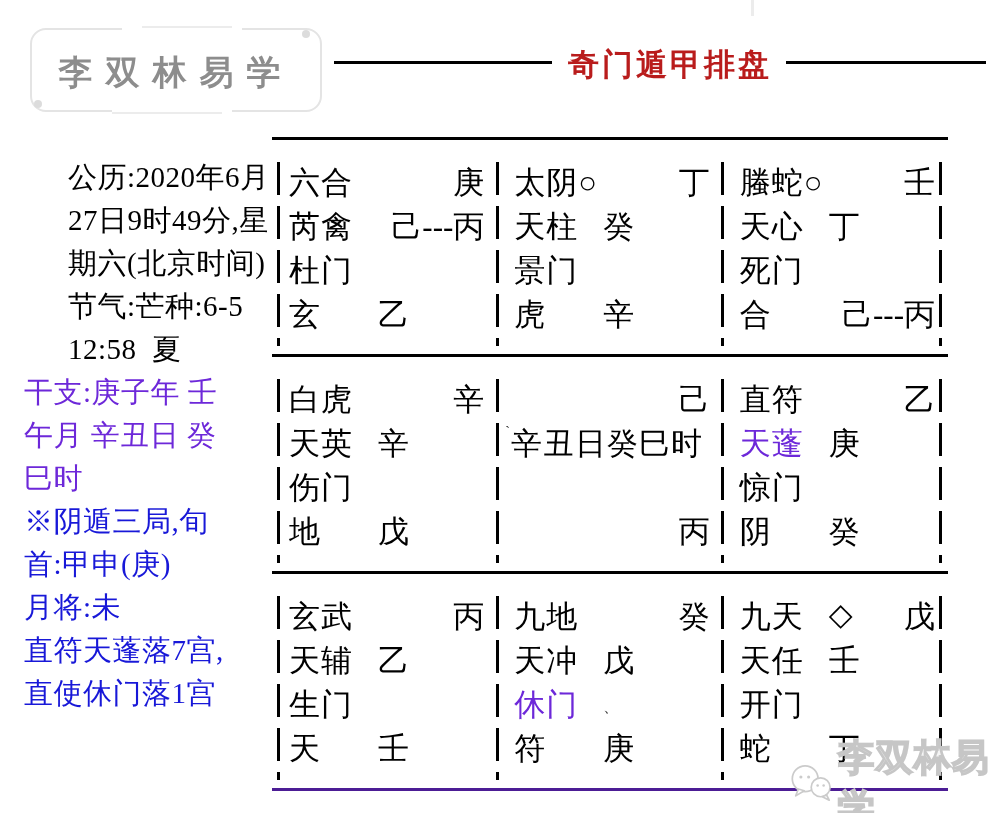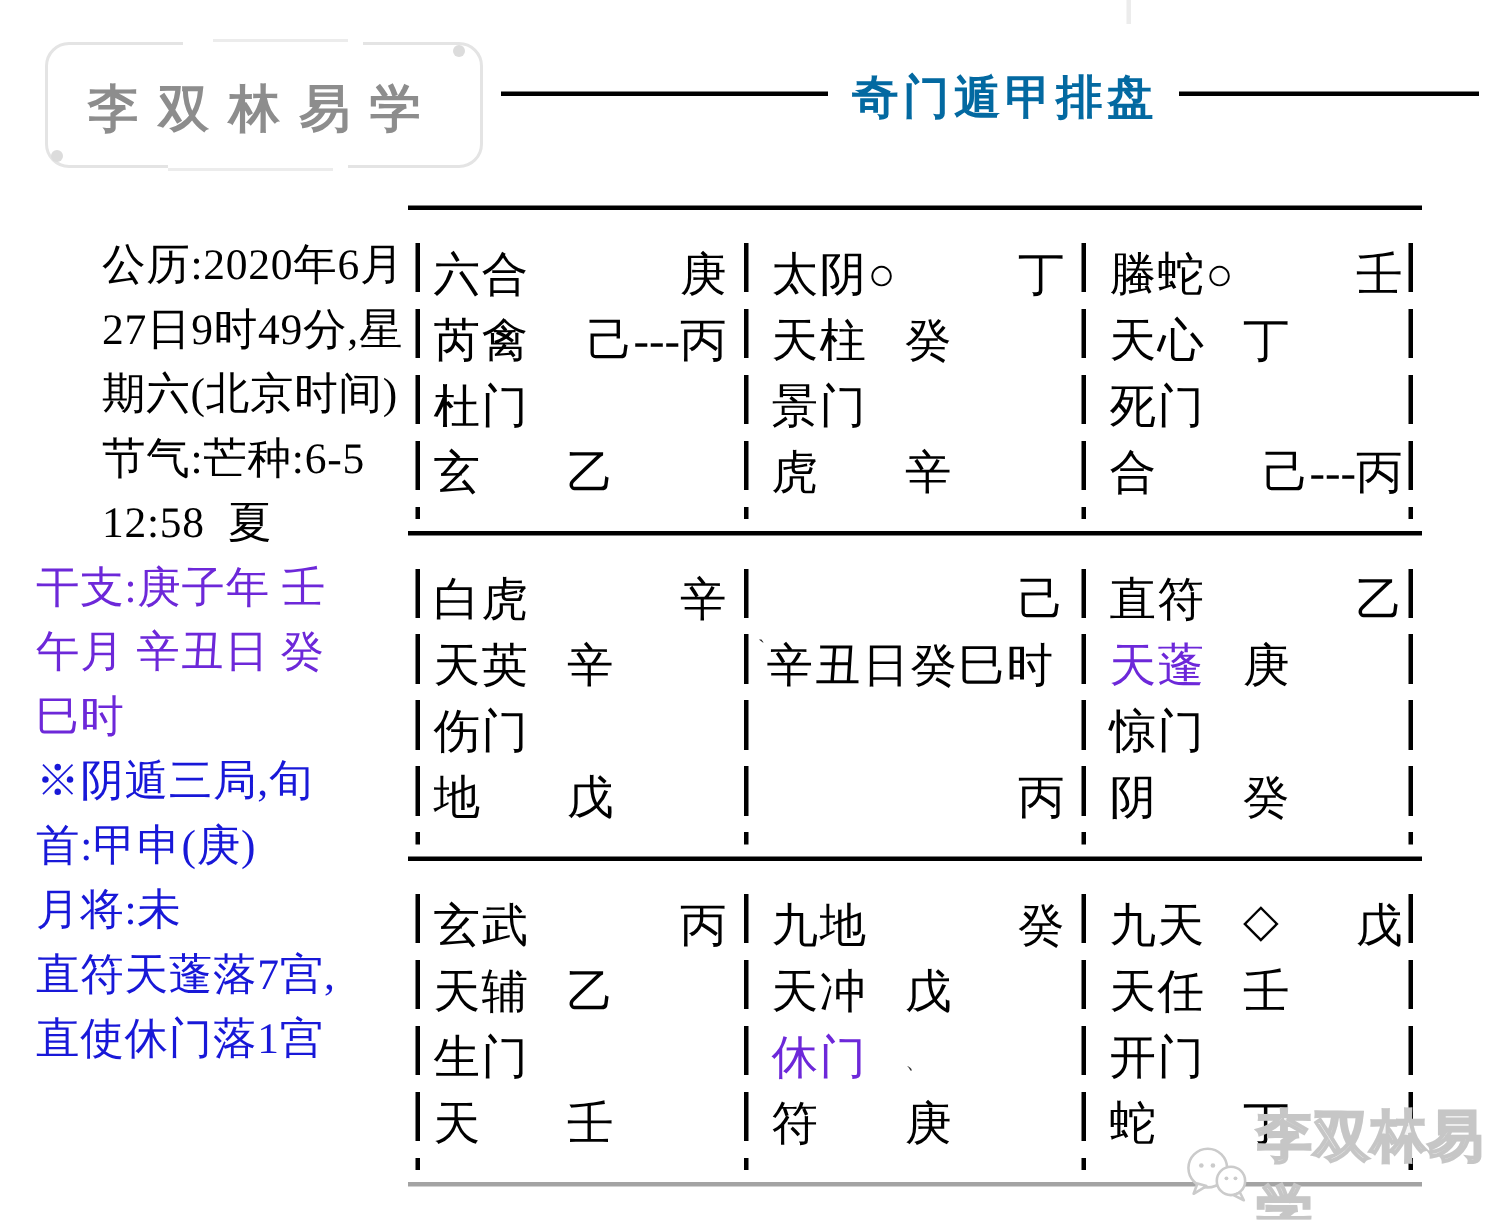--- a/index.html
+++ b/index.html
@@ -17,33 +17,33 @@
   .logo-dot-tr { position:absolute; right:12px; top:2px; width:8px; height:8px; border-radius:50%; background:#dcdcdc; }
   .logo-dot-bl { position:absolute; left:4px; bottom:4px; width:8px; height:8px; border-radius:50%; background:#dcdcdc; }
   .logo-text { position:absolute; left:0; right:0; top:22px; text-align:center;
     font-size:34px; font-weight:bold; color:#8d8d8d; letter-spacing:13px; }
 
   .title-hline { position:absolute; top:61px; height:3px; background:#000; }
   .title-hline.left { left:334px; width:218px; }
   .title-hline.right { left:786px; width:200px; }
   .page-title { position:absolute; left:556px; top:44px; width:228px; text-align:center;
     font-family:"Liberation Sans","DejaVu Sans",sans-serif;
-    font-size:31px; font-weight:900; color:#0369a1; letter-spacing:3px; }
+    font-size:31px; font-weight:900; color:#b91c1c; letter-spacing:3px; }
   .top-notch { position:absolute; left:751px; top:0; width:3px; height:16px; background:#ececec; }
 
   
   .info-panel { position:absolute; left:24px; top:156px; width:252px; }
   .info-line { font-size:29px; line-height:43px; white-space:pre; letter-spacing:0.5px; }
   .black { color:#000;margin-left:44px; }
   .red { color:#6d28d9; }
   .blue { color:#1818d8; }
 
   
   .grid { position:absolute; left:272px; top:137px; width:676px; height:654px;
-    border-bottom:3px solid #a3a3a3; }
+    border-bottom:3px solid #4c1d95; }
   .grid-row { position:relative; display:grid; grid-template-columns:repeat(3,1fr);
     height:217px; border-top:3px solid #000; }
   .vline { position:absolute; top:22px; bottom:8px; width:3px;
     background:repeating-linear-gradient(to bottom,#000 0 33px,transparent 33px 44px); }
   .vline.v0 { left:5px; } .vline.v1 { left:224px; } .vline.v2 { left:449px; } .vline.v3 { left:667px; }
   .cell { position:relative; padding-top:22px; }
   .cline { position:relative; height:44px; font-size:31px; color:#000; }
   .cline .l { position:absolute; left:17px; letter-spacing:1px; }
   .cline .m { position:absolute; left:106px; }
   .cline .r { position:absolute; right:13px; letter-spacing:0px; }

